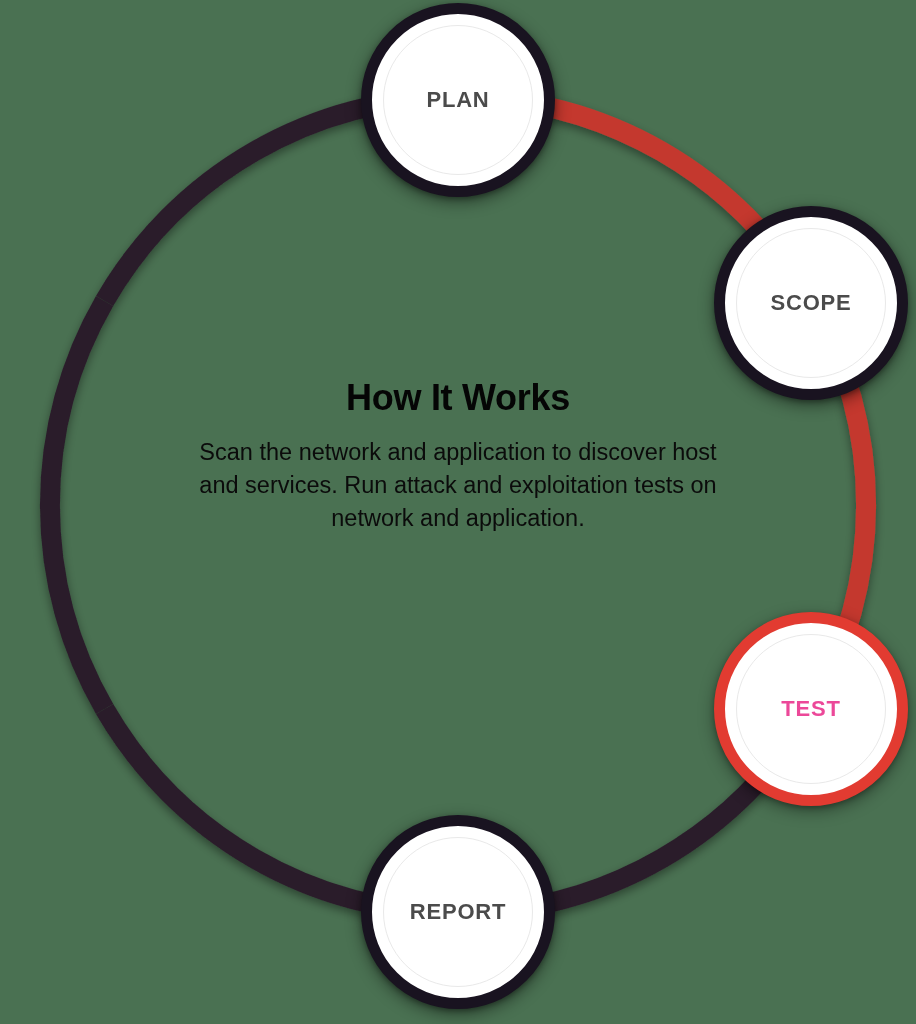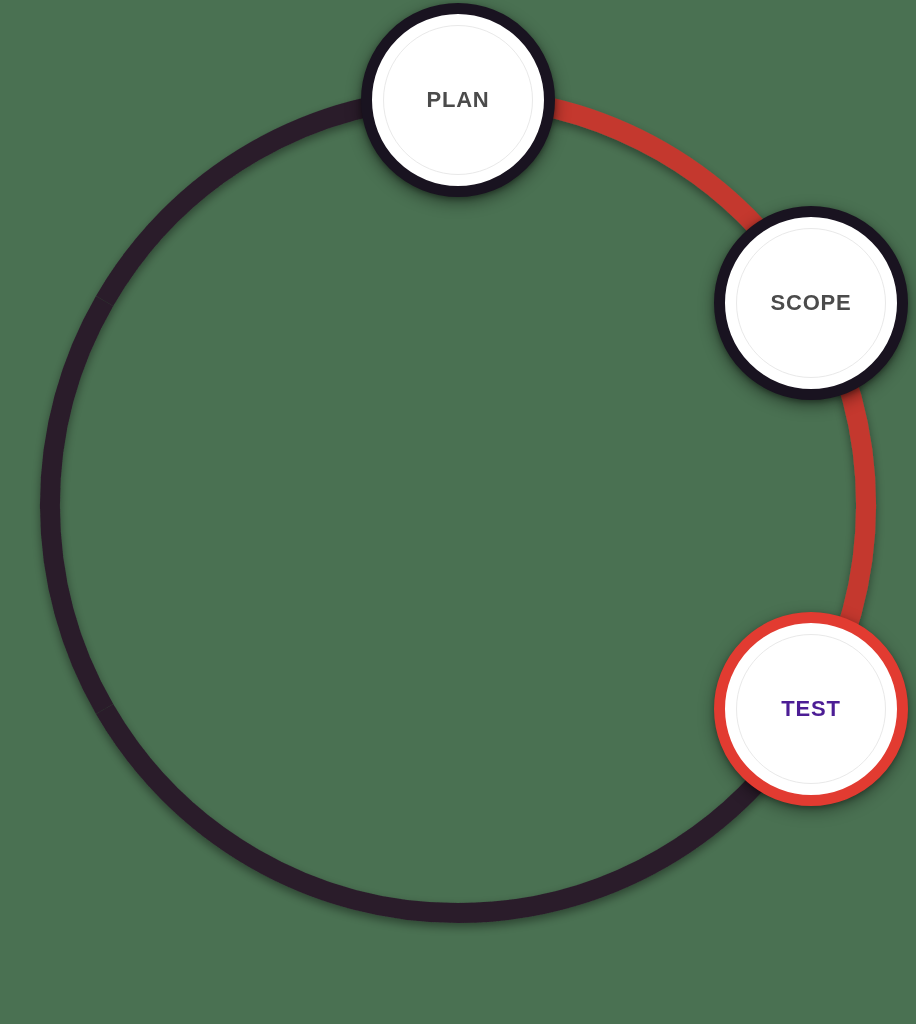--- a/index.html
+++ b/index.html
@@ -133,20 +133,28 @@
     <span class="node-label" style="color: rgb(75, 75, 75);">PLAN</span>
   </div>
 
   <div class="node" style="left: 714px; top: 206px; width: 194px; height: 194px; border-color: rgb(25, 19, 32);">
     <span class="inner-ring"></span>
     <span class="node-label" style="color: rgb(75, 75, 75);">SCOPE</span>
   </div>
 
   <div class="node accent" style="left: 714px; top: 612px; width: 194px; height: 194px; border-color: rgb(226, 59, 49);">
     <span class="inner-ring"></span>
-    <span class="node-label" style="color: #4c1d95;">TEST</span>
+    <span class="node-label" style="color: #ec4899;">TEST</span>
+  </div>
+
+  <div class="node" style="left: 361px; top: 815px; width: 194px; height: 194px; border-color: rgb(25, 19, 32);">
+    <span class="inner-ring"></span>
+    <span class="node-label" style="color: rgb(75, 75, 75);">REPORT</span>
   </div>
 
 
 
-
+  <div class="center-block">
+    <h1 class="center-title" style="color: rgb(5, 5, 5);">How It Works</h1>
+    <p class="center-para" style="color: rgb(11, 11, 11);">Scan the network and application to discover host and services. Run attack and exploitation tests on network and application.</p>
+  </div>
 
 </div>
 
 </body></html>

